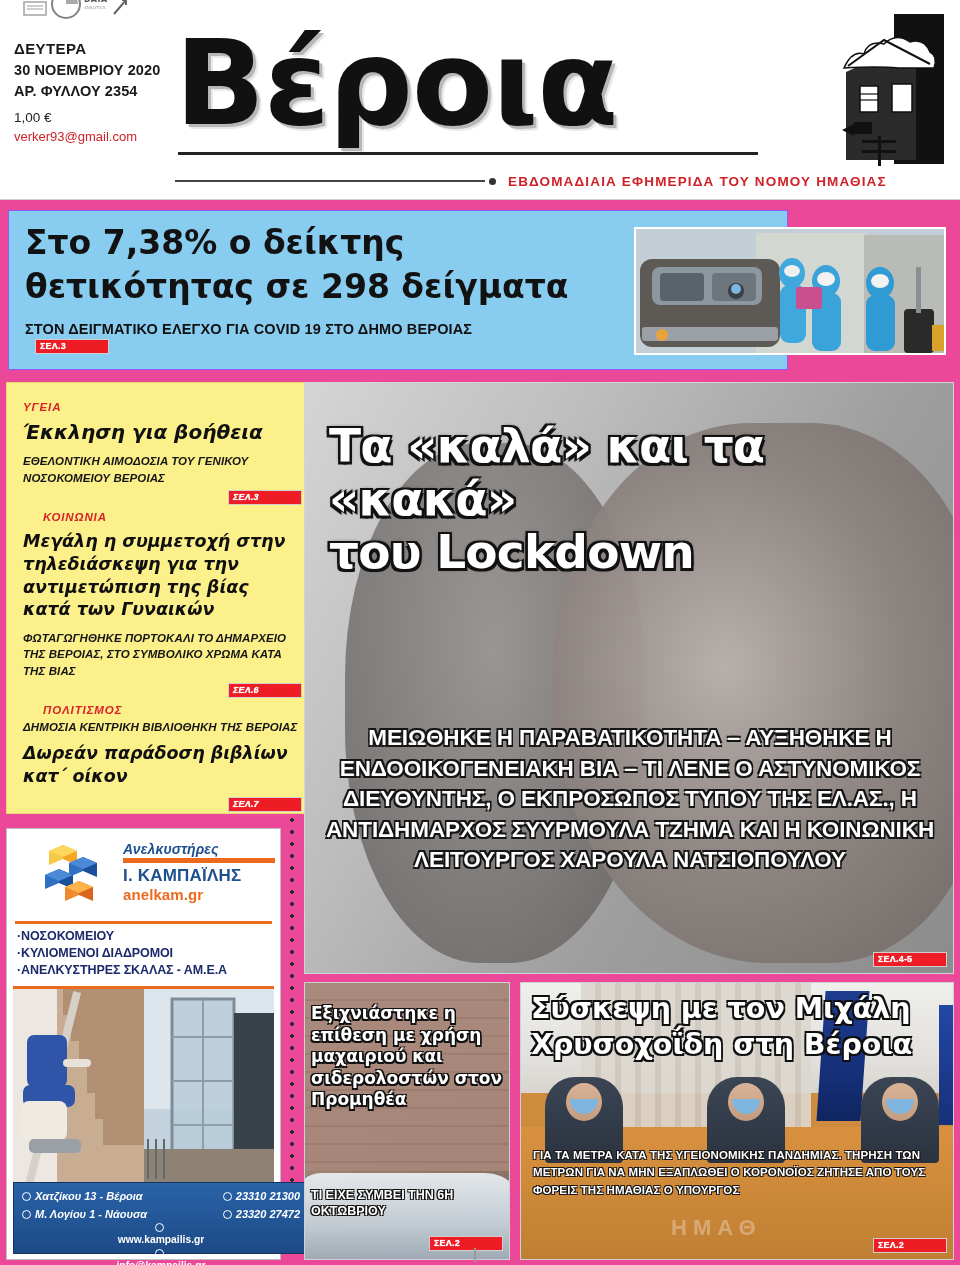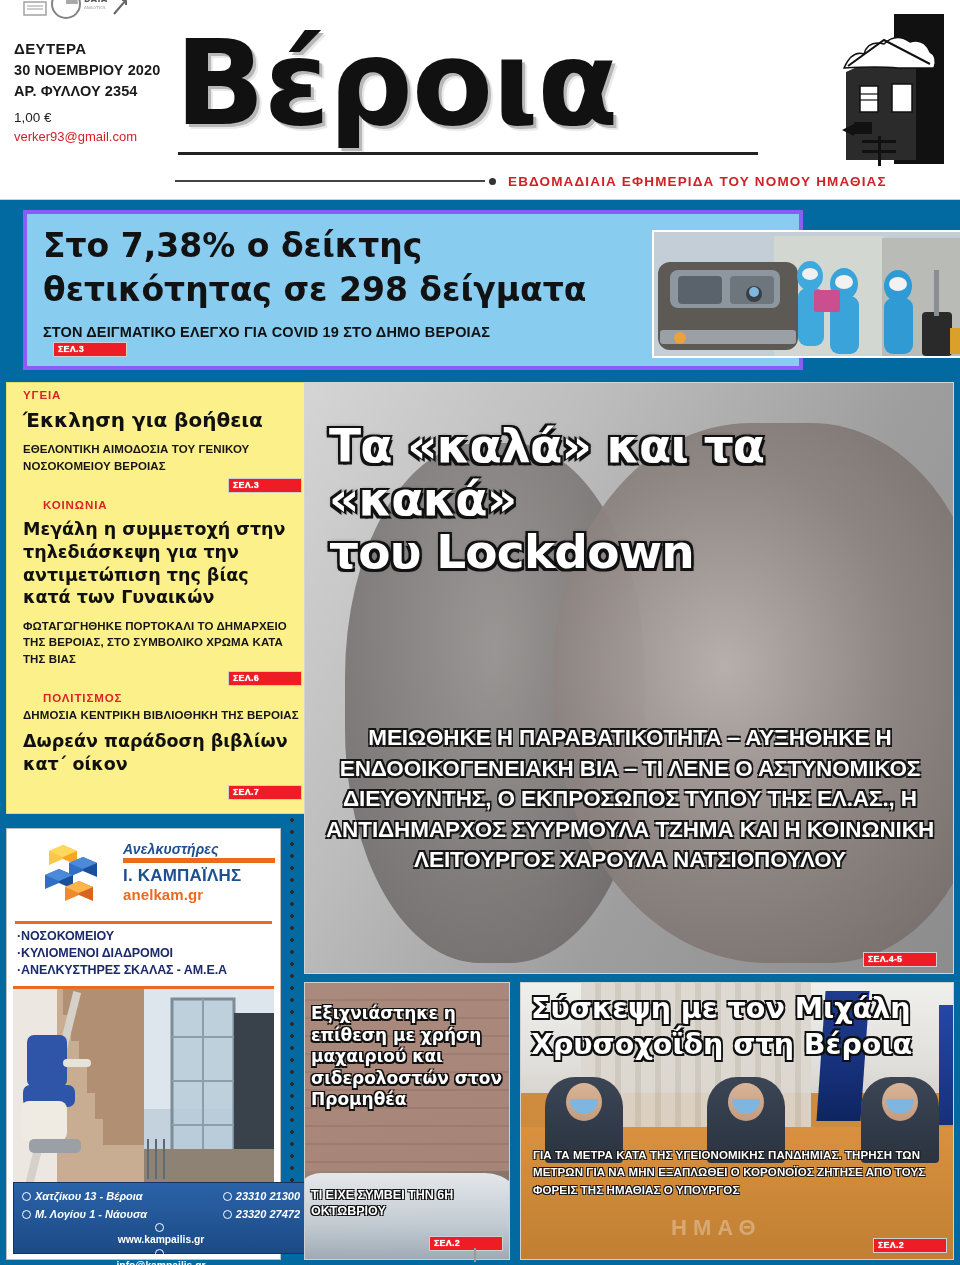--- a/index.html
+++ b/index.html
@@ -4,21 +4,21 @@
 <title>Veria Newspaper Front Page</title>
 <style>
   * { box-sizing: border-box; margin: 0; padding: 0; }
   body {
     width: 960px; height: 1265px;
     background: #ffffff;
     font-family: "Liberation Sans", sans-serif;
     overflow: hidden;
     position: relative;
   }
-  .page { width: 960px; height: 1265px; position: relative; background: #0369a1; }
+  .page { width: 960px; height: 1265px; position: relative; background: #ec4899; }
 
   
   .masthead {
     position: absolute; left: 0; top: 0; width: 960px; height: 200px;
     background: #fff; border-bottom: 1px solid #cfcfcf;
   }
   .corner-logo {
     position: absolute; left: 22px; top: -12px; width: 112px; height: 34px;
     opacity: .85;
   }
@@ -65,22 +65,22 @@
   .tagline-dot {
     width: 7px; height: 7px; border-radius: 50%; background: #333; margin-right: 12px; flex: 0 0 7px;
   }
   .tagline {
     font-size: 13.5px; font-weight: 700; color: #cf2127;
     letter-spacing: 1.15px; white-space: nowrap;
   }
 
   
   .blue-banner {
-    position: absolute; left: 23px; top: 210px; width: 780px; height: 160px;
-    background: #88ccf0; border: 4px solid #8b5cf6;
+    position: absolute; left: 8px; top: 210px; width: 780px; height: 160px;
+    background: #88ccf0; border: 1px solid #8b5cf6;
   }
   .bb-title {
     position: absolute; left: 16px; top: 10px; width: 600px;
     font-family: "DejaVu Sans", sans-serif;
     font-size: 33px; font-weight: 700; color: #121212; line-height: 1.32;
   }
   .bb-sub {
     position: absolute; left: 16px; top: 110px; width: 530px;
     font-size: 14.5px; font-weight: 700; color: #111; letter-spacing: .15px;
   }
@@ -100,21 +100,22 @@
     position: absolute; left: 2px; top: 0px;
     font-size: 9px; font-weight: 700; color: #fff;
     background: #ee1c24; padding: 1px 2px; letter-spacing: .2px;
     text-shadow: 0 0 1px #fff;
   }
 
   
   .yellow-box {
     position: absolute; left: 6px; top: 382px; width: 311px; height: 432px;
     background: #fcf08a; border: 1px solid #e6da72;
-    padding: 6px 14px 8px 16px;
+    padding: 18px 14px 8px 16px;
+    font-style: italic;
   }
   .kicker {
     font-size: 11.5px; font-weight: 700; color: #d8232a;
     letter-spacing: .9px; margin-bottom: 3px;
   }
   .kicker.indent { margin-left: 20px; }
   .yb-head {
     font-family: "DejaVu Sans", sans-serif;
     font-size: 20px; font-weight: 700; color: #101010;
     line-height: 1.22; margin: 7px 0 9px 0;
@@ -216,21 +217,21 @@
   }
   .ms-sub {
     position: absolute; left: 8px; top: 340px; width: 634px;
     text-align: center;
     font-size: 22.5px; font-weight: 700; color: #fff;
     line-height: 1.36; letter-spacing: -.1px;
     text-shadow:
       -1.6px -1.6px 0 #151515, 1.6px -1.6px 0 #151515,
       -1.6px 1.6px 0 #151515, 1.6px 1.6px 0 #151515;
   }
-  .ms-badge { position: absolute; right: 16px; bottom: 6px; text-align: center; }
+  .ms-badge { position: absolute; right: 6px; bottom: 6px; text-align: center; }
 
   
   .story-knife {
     position: absolute; left: 304px; top: 982px; width: 206px; height: 278px;
     overflow: hidden; border: 1px solid #d0d0d0;
     background: linear-gradient(160deg,#b9a294 0%,#a98d7d 40%,#8f7365 72%,#6b7a8a 100%);
   }
   .sk-bldg {
     position: absolute; left: 0; top: 0; width: 100%; height: 68%;
     background: repeating-linear-gradient(180deg,#a8877a 0px,#a8877a 16px,#9c7b6e 16px,#9c7b6e 18px);

